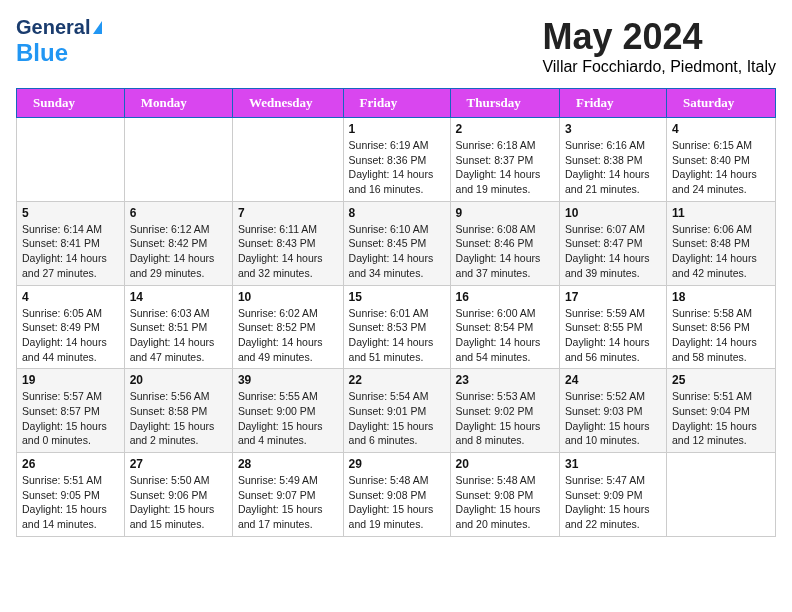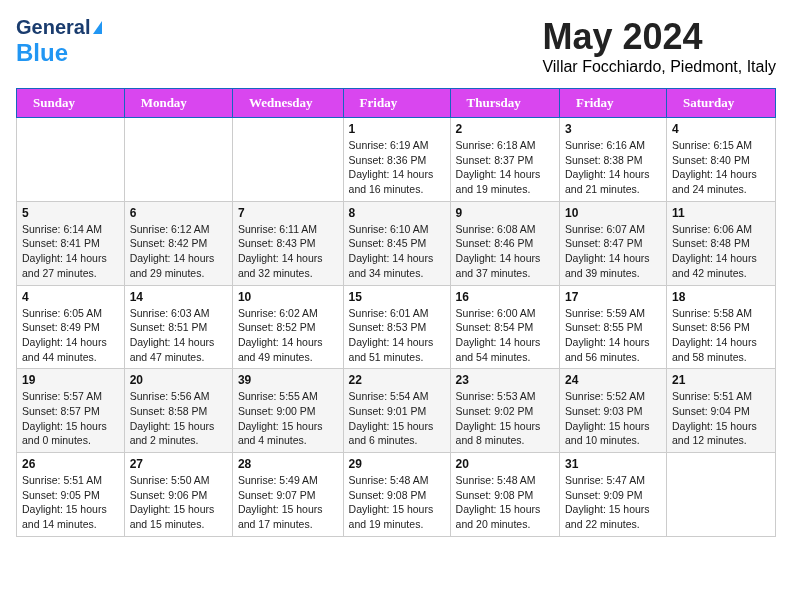--- a/index.html
+++ b/index.html
@@ -231,21 +231,21 @@
         </td>
         <td>
           <div class="day-num">23</div>
           <div class="day-info">Sunrise: 5:53 AM<br>Sunset: 9:02 PM<br>Daylight: 15 hours and 8 minutes.</div>
         </td>
         <td>
           <div class="day-num">24</div>
           <div class="day-info">Sunrise: 5:52 AM<br>Sunset: 9:03 PM<br>Daylight: 15 hours and 10 minutes.</div>
         </td>
         <td>
-          <div class="day-num">21</div>
+          <div class="day-num">25</div>
           <div class="day-info">Sunrise: 5:51 AM<br>Sunset: 9:04 PM<br>Daylight: 15 hours and 12 minutes.</div>
         </td>
       </tr>
       <tr>
         <td>
           <div class="day-num">26</div>
           <div class="day-info">Sunrise: 5:51 AM<br>Sunset: 9:05 PM<br>Daylight: 15 hours and 14 minutes.</div>
         </td>
         <td>
           <div class="day-num">27</div>

